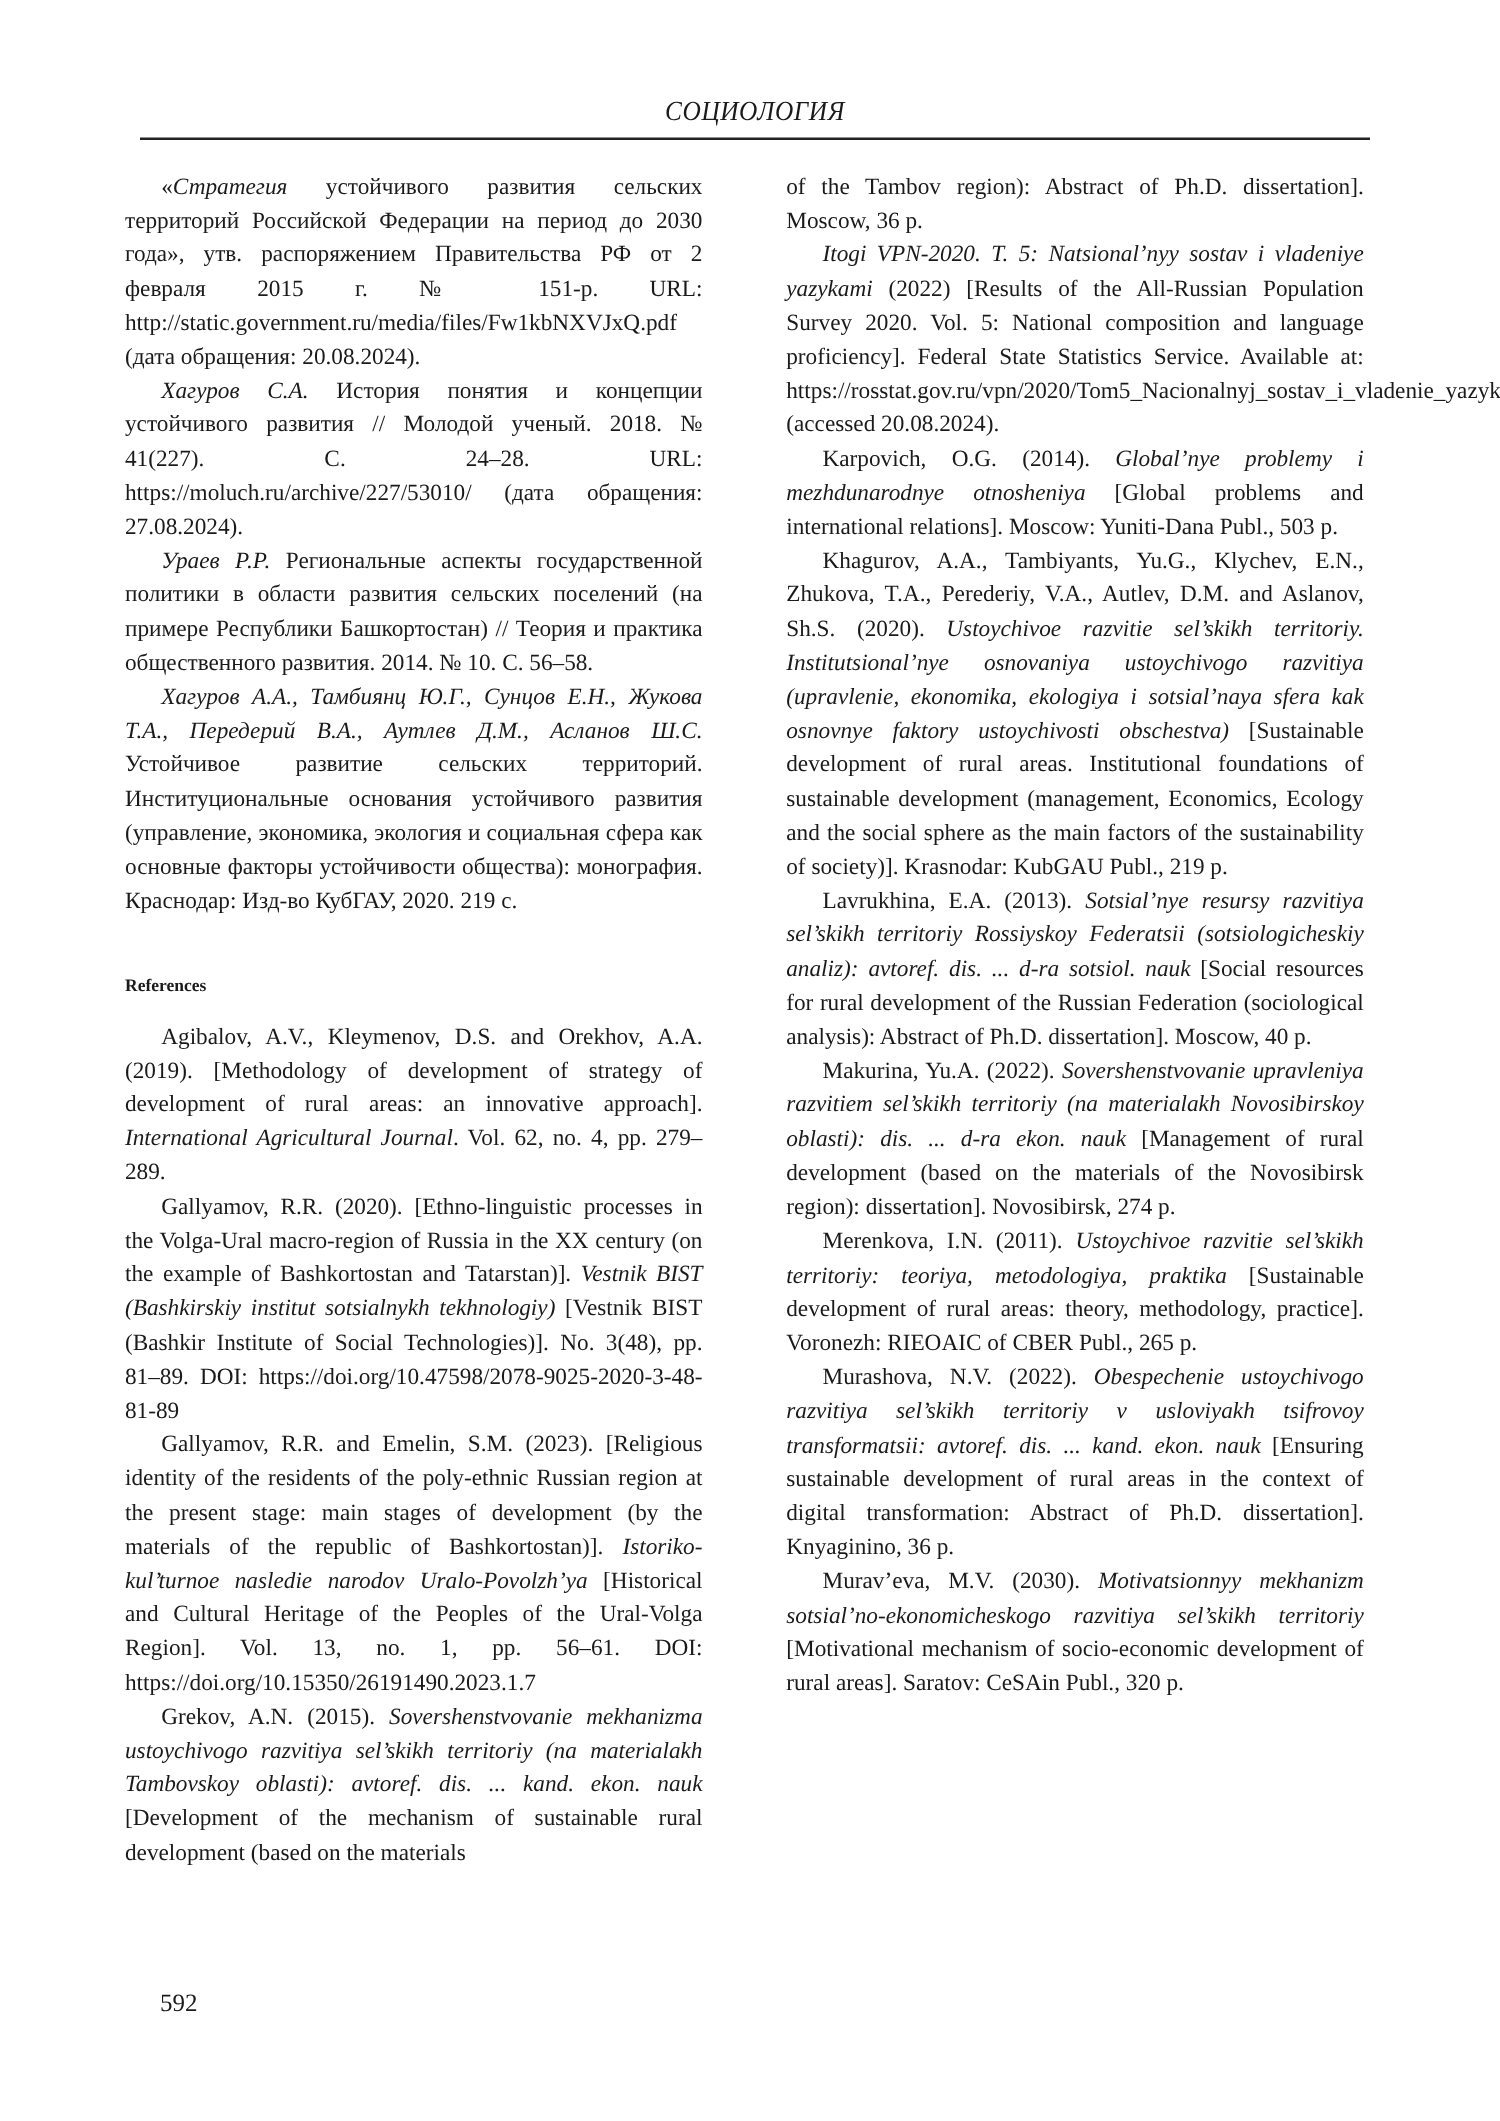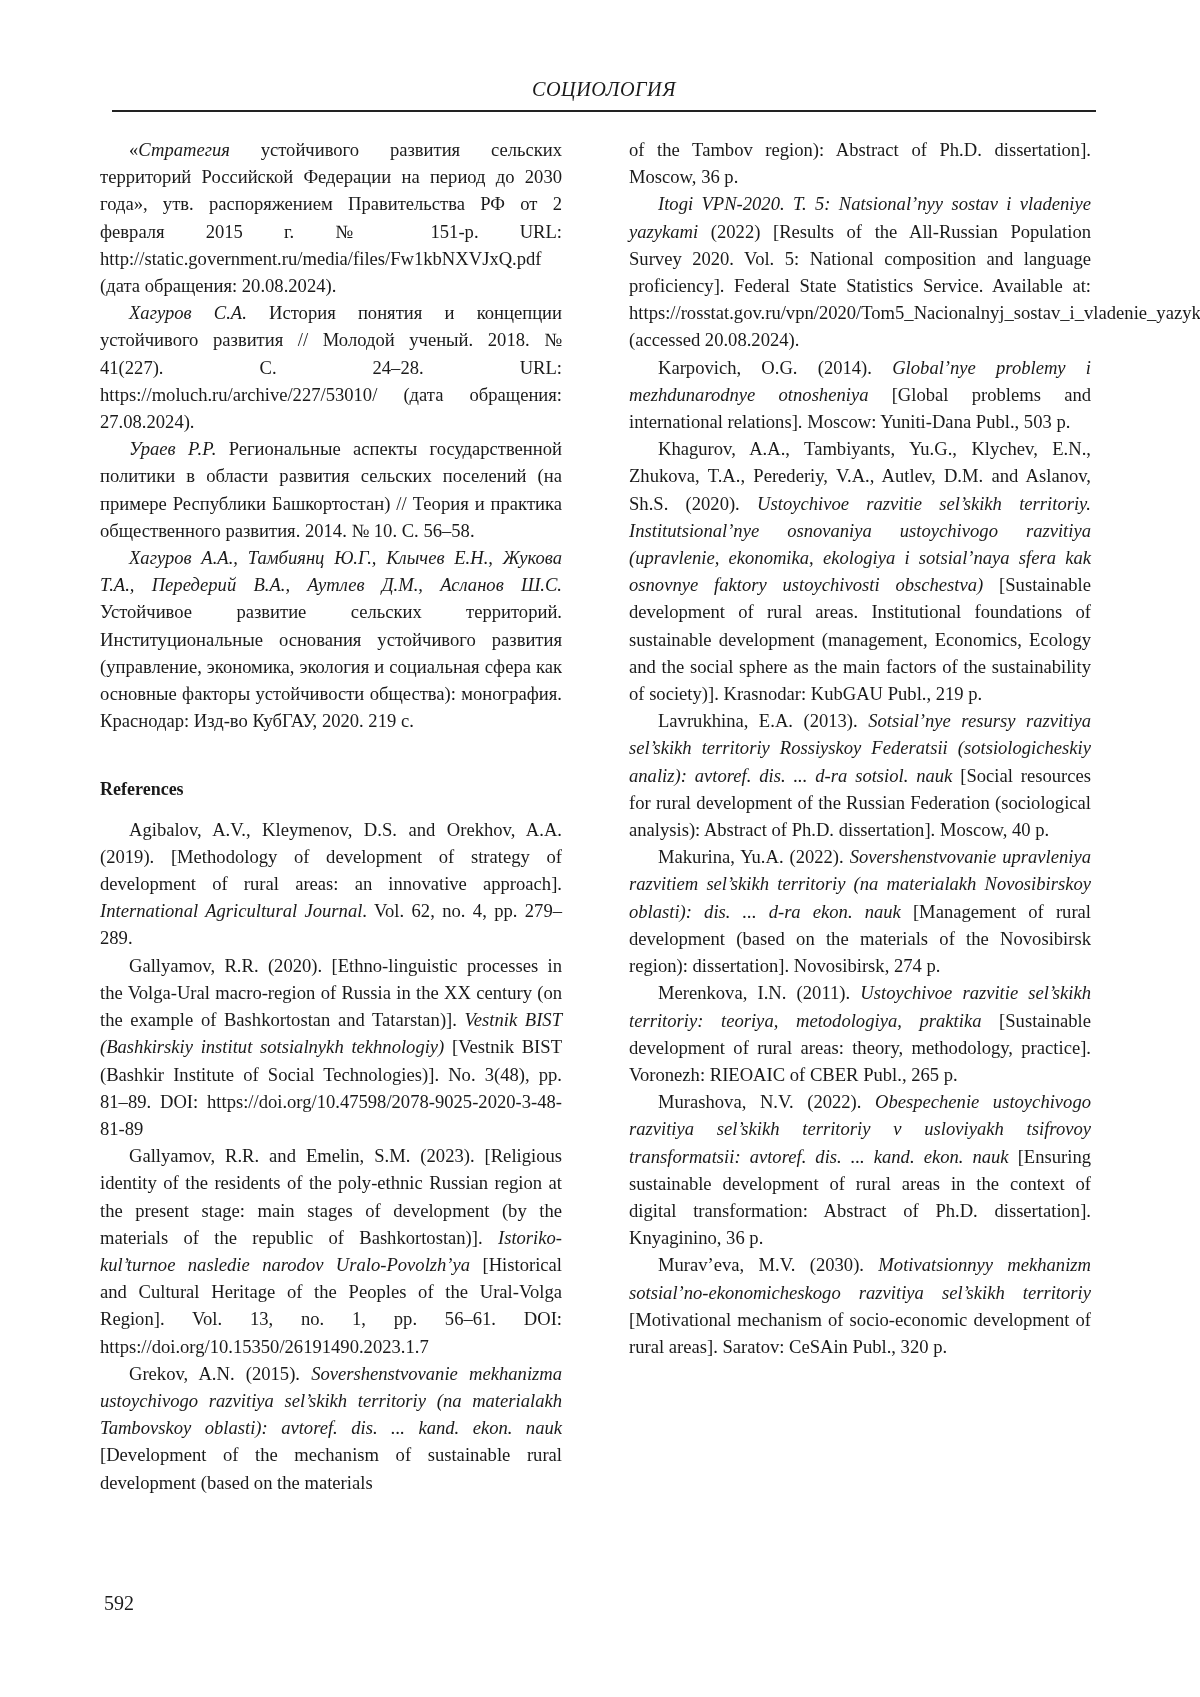--- a/index.html
+++ b/index.html
@@ -9,36 +9,36 @@
                   text-align: center; font-style: italic; font-size: 22px;
                   letter-spacing: 0.5px; transform: scaleX(0.92); }
   .head-rule { position: absolute; left: 112px; top: 110px; width: 984px;
                height: 0; border-top: 2px solid #222; }
   .col { position: absolute; top: 136px; width: 462px; font-size: 18.6px;
          line-height: 27.2px; text-align: justify; hyphens: manual; }
   .col-left { left: 100px; }
   .col-right { left: 629px; top: 136px; }
   .ref { margin: 0; text-indent: 29px; }
   .ref em { font-style: italic; }
-  .refs-heading { margin: 42px 0 12px 0; font-weight: bold; font-size: 18px;
+  .refs-heading { margin: 42px 0 12px 0; font-weight: bold; font-size: 14px;
                   text-indent: 0; }
-  .page-number { position: absolute; left: 104px; top: 1592px; font-size: 20px; }
+  .page-number { position: absolute; left: 128px; top: 1592px; font-size: 20px; }
 </style>
 </head>
 <body>
 
 <div class="running-head">СОЦИОЛОГИЯ</div>
 <div class="head-rule"></div>
 
 <div class="col col-left">
   <div>
       <p class="ref"><span>«</span><em>Стратегия</em><span> устойчивого развития сельских территорий Российской Федерации на период до 2030 года», утв. распоряжением Правительства РФ от 2 февраля 2015 г. № 151-р. URL: http://static.government.ru/media/files/Fw1kbNXVJxQ.pdf (дата обращения: 20.08.2024).</span></p>
       <p class="ref"><em>Хагуров С.А.</em><span> История понятия и концепции устойчивого развития // Молодой ученый. 2018. № 41(227). С. 24–28. URL: https://moluch.ru/archive/227/53010/ (дата обращения: 27.08.2024).</span></p>
       <p class="ref"><em>Ураев Р.Р.</em><span> Региональные аспекты государ­ственной политики в области развития сельских поселений (на примере Республики Башкорто­стан) // Теория и практика общественного разви­тия. 2014. № 10. С. 56–58.</span></p>
-      <p class="ref"><em>Хагуров А.А., Тамбиянц Ю.Г., Клычев Е.Н., Жукова Т.А., Передерий В.А., Аутлев Д.М., Асла­нов Ш.С.</em><span> Устойчивое развитие сельских террито­рий. Институциональные основания устойчивого развития (управление, экономика, экология и со­циальная сфера как основные факторы устойчи­вости общества): монография. Краснодар: Изд-во КубГАУ, 2020. 219 с.</span></p>
+      <p class="ref"><em>Хагуров А.А., Тамбиянц Ю.Г., Сунцов Е.Н., Жукова Т.А., Передерий В.А., Аутлев Д.М., Асла­нов Ш.С.</em><span> Устойчивое развитие сельских террито­рий. Институциональные основания устойчивого развития (управление, экономика, экология и со­циальная сфера как основные факторы устойчи­вости общества): монография. Краснодар: Изд-во КубГАУ, 2020. 219 с.</span></p>
     </div>
   <div class="refs-heading">References</div>
   <div>
       <p class="ref"><span>Agibalov, A.V., Kleymenov, D.S. and Ore­khov, A.A. (2019). [Methodology of development of strategy of development of rural areas: an innovative approach]. </span><em>International Agricultural Journal</em><span>. Vol. 62, no. 4, pp. 279–289.</span></p>
       <p class="ref"><span>Gallyamov, R.R. (2020). [Ethno-linguistic pro­cesses in the Volga-Ural macro-region of Russia in the XX century (on the example of Bashkortostan and Tatarstan)]. </span><em>Vestnik BIST (Bashkirskiy institut sotsialnykh tekhnologiy)</em><span> [Vestnik BIST (Bashkir In­stitute of Social Technologies)]. No. 3(48), pp. 81–89. DOI: https://doi.org/10.47598/2078-9025-2020-3-48-81-89</span></p>
       <p class="ref"><span>Gallyamov, R.R. and Emelin, S.M. (2023). [Reli­gious identity of the residents of the poly-ethnic Rus­sian region at the present stage: main stages of devel­opment (by the materials of the republic of Bashkor­tostan)]. </span><em>Istoriko-kul’turnoe nasledie narodov Uralo-Povolzh’ya</em><span> [Historical and Cultural Heritage of the Peoples of the Ural-Volga Region]. Vol. 13, no. 1, pp. 56–61. DOI: https://doi.org/10.15350/26191490.2023.1.7</span></p>
       <p class="ref"><span>Grekov, A.N. (2015). </span><em>Sovershenstvovanie mek­hanizma ustoychivogo razvitiya sel’skikh territoriy (na materialakh Tambovskoy oblasti): avtoref. dis. ... kand. ekon. nauk</em><span> [Development of the mechanism of sustainable rural development (based on the materials</span></p>
     </div>
 </div>
 

